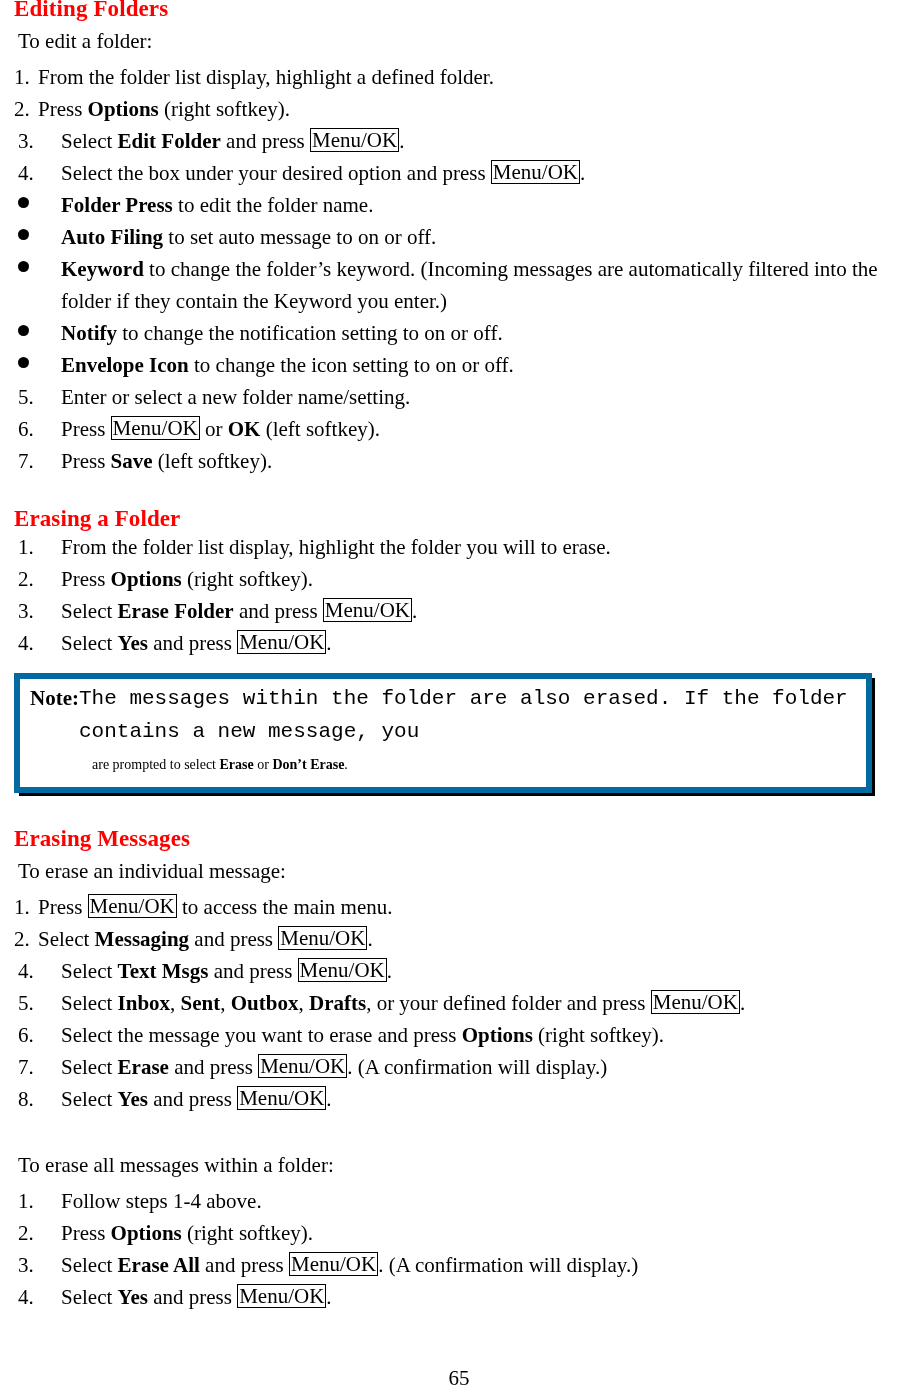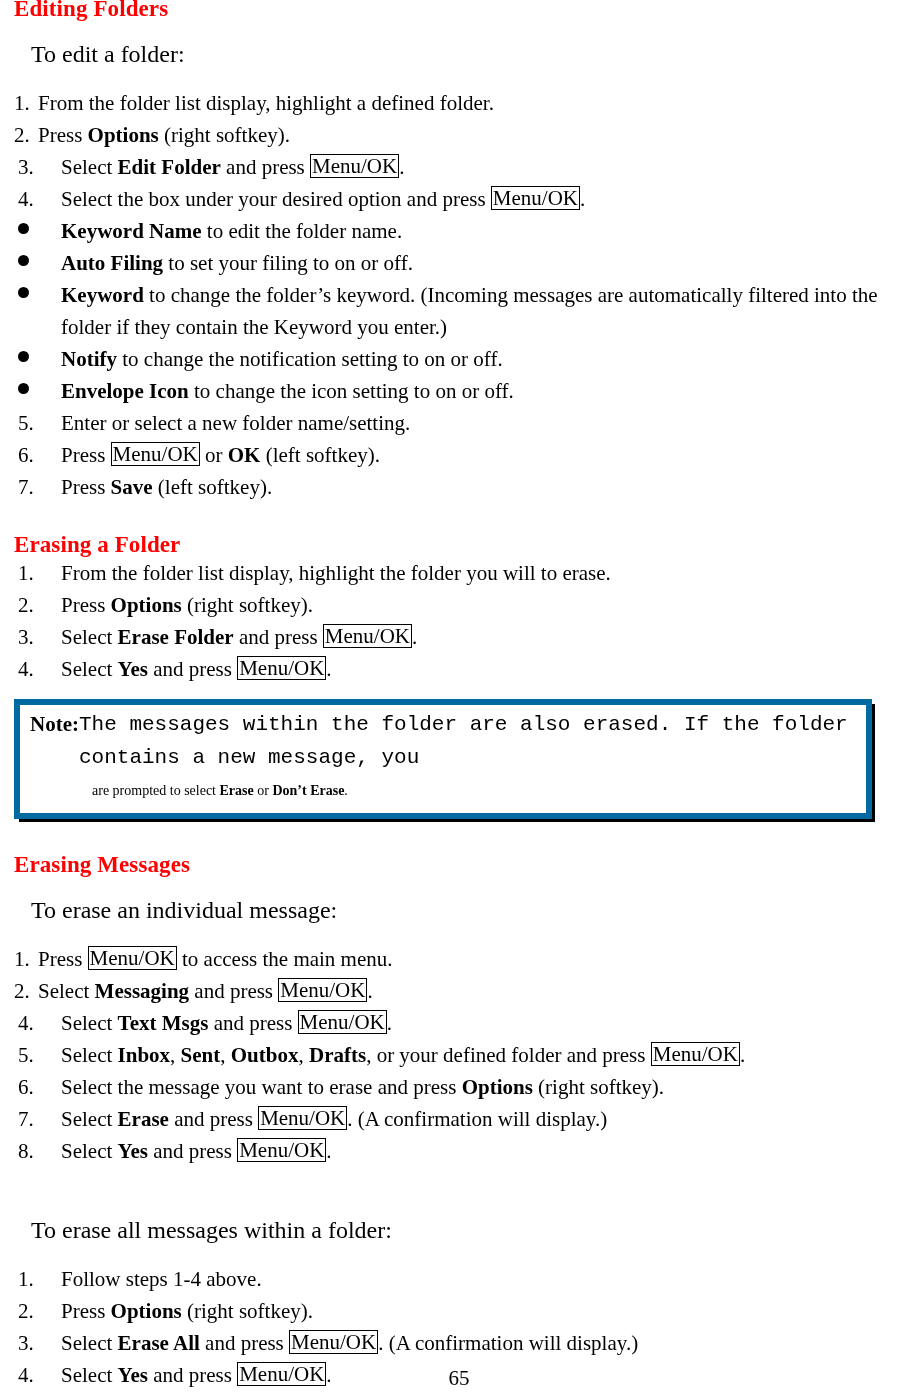--- a/index.html
+++ b/index.html
@@ -28,23 +28,23 @@
     font-weight: bold;
     font-size: 23px;
     line-height: 24px;
     margin: 0;
     padding: 0;
     letter-spacing: 0.1px;
   }
   .heading.first { margin-top: -3px; }
 
   .para {
-    font-size: 24px;
+    font-size: 21px;
     line-height: 32px;
-    margin: 17px;
+    margin: 4px;
     padding: 0;
   }
 
   
   .row {
     display: flex;
     align-items: flex-start;
     font-size: 21px;
     line-height: 32px;
   }
@@ -155,25 +155,25 @@
       </div>
       <div class="row">
         <span class="marker">4.</span>
         <span class="body"><span>Select the box under your desired option and press </span><span class="key">Menu/OK</span><span>.</span></span>
       </div>
     </div>
 
   <div class="list-wide">
       <div class="row bullet">
         <span class="marker"><span class="dot"></span></span>
-        <span class="body"><b>Keyword Name</b><span> to edit the folder name.</span></span>
-      </div>
-      <div class="row bullet">
-        <span class="marker"><span class="dot"></span></span>
-        <span class="body"><b>Auto Filing</b><span> to set your filing to on or off.</span></span>
+        <span class="body"><b>Folder Press</b><span> to edit the folder name.</span></span>
+      </div>
+      <div class="row bullet">
+        <span class="marker"><span class="dot"></span></span>
+        <span class="body"><b>Auto Filing</b><span> to set auto message to on or off.</span></span>
       </div>
       <div class="row bullet">
         <span class="marker"><span class="dot"></span></span>
         <span class="body"><b>Keyword</b><span> to change the folder’s keyword. (Incoming messages are automatically filtered into the folder if they contain the Keyword you enter.)</span></span>
       </div>
       <div class="row bullet">
         <span class="marker"><span class="dot"></span></span>
         <span class="body"><b>Notify</b><span> to change the notification setting to on or off.</span></span>
       </div>
       <div class="row bullet">

